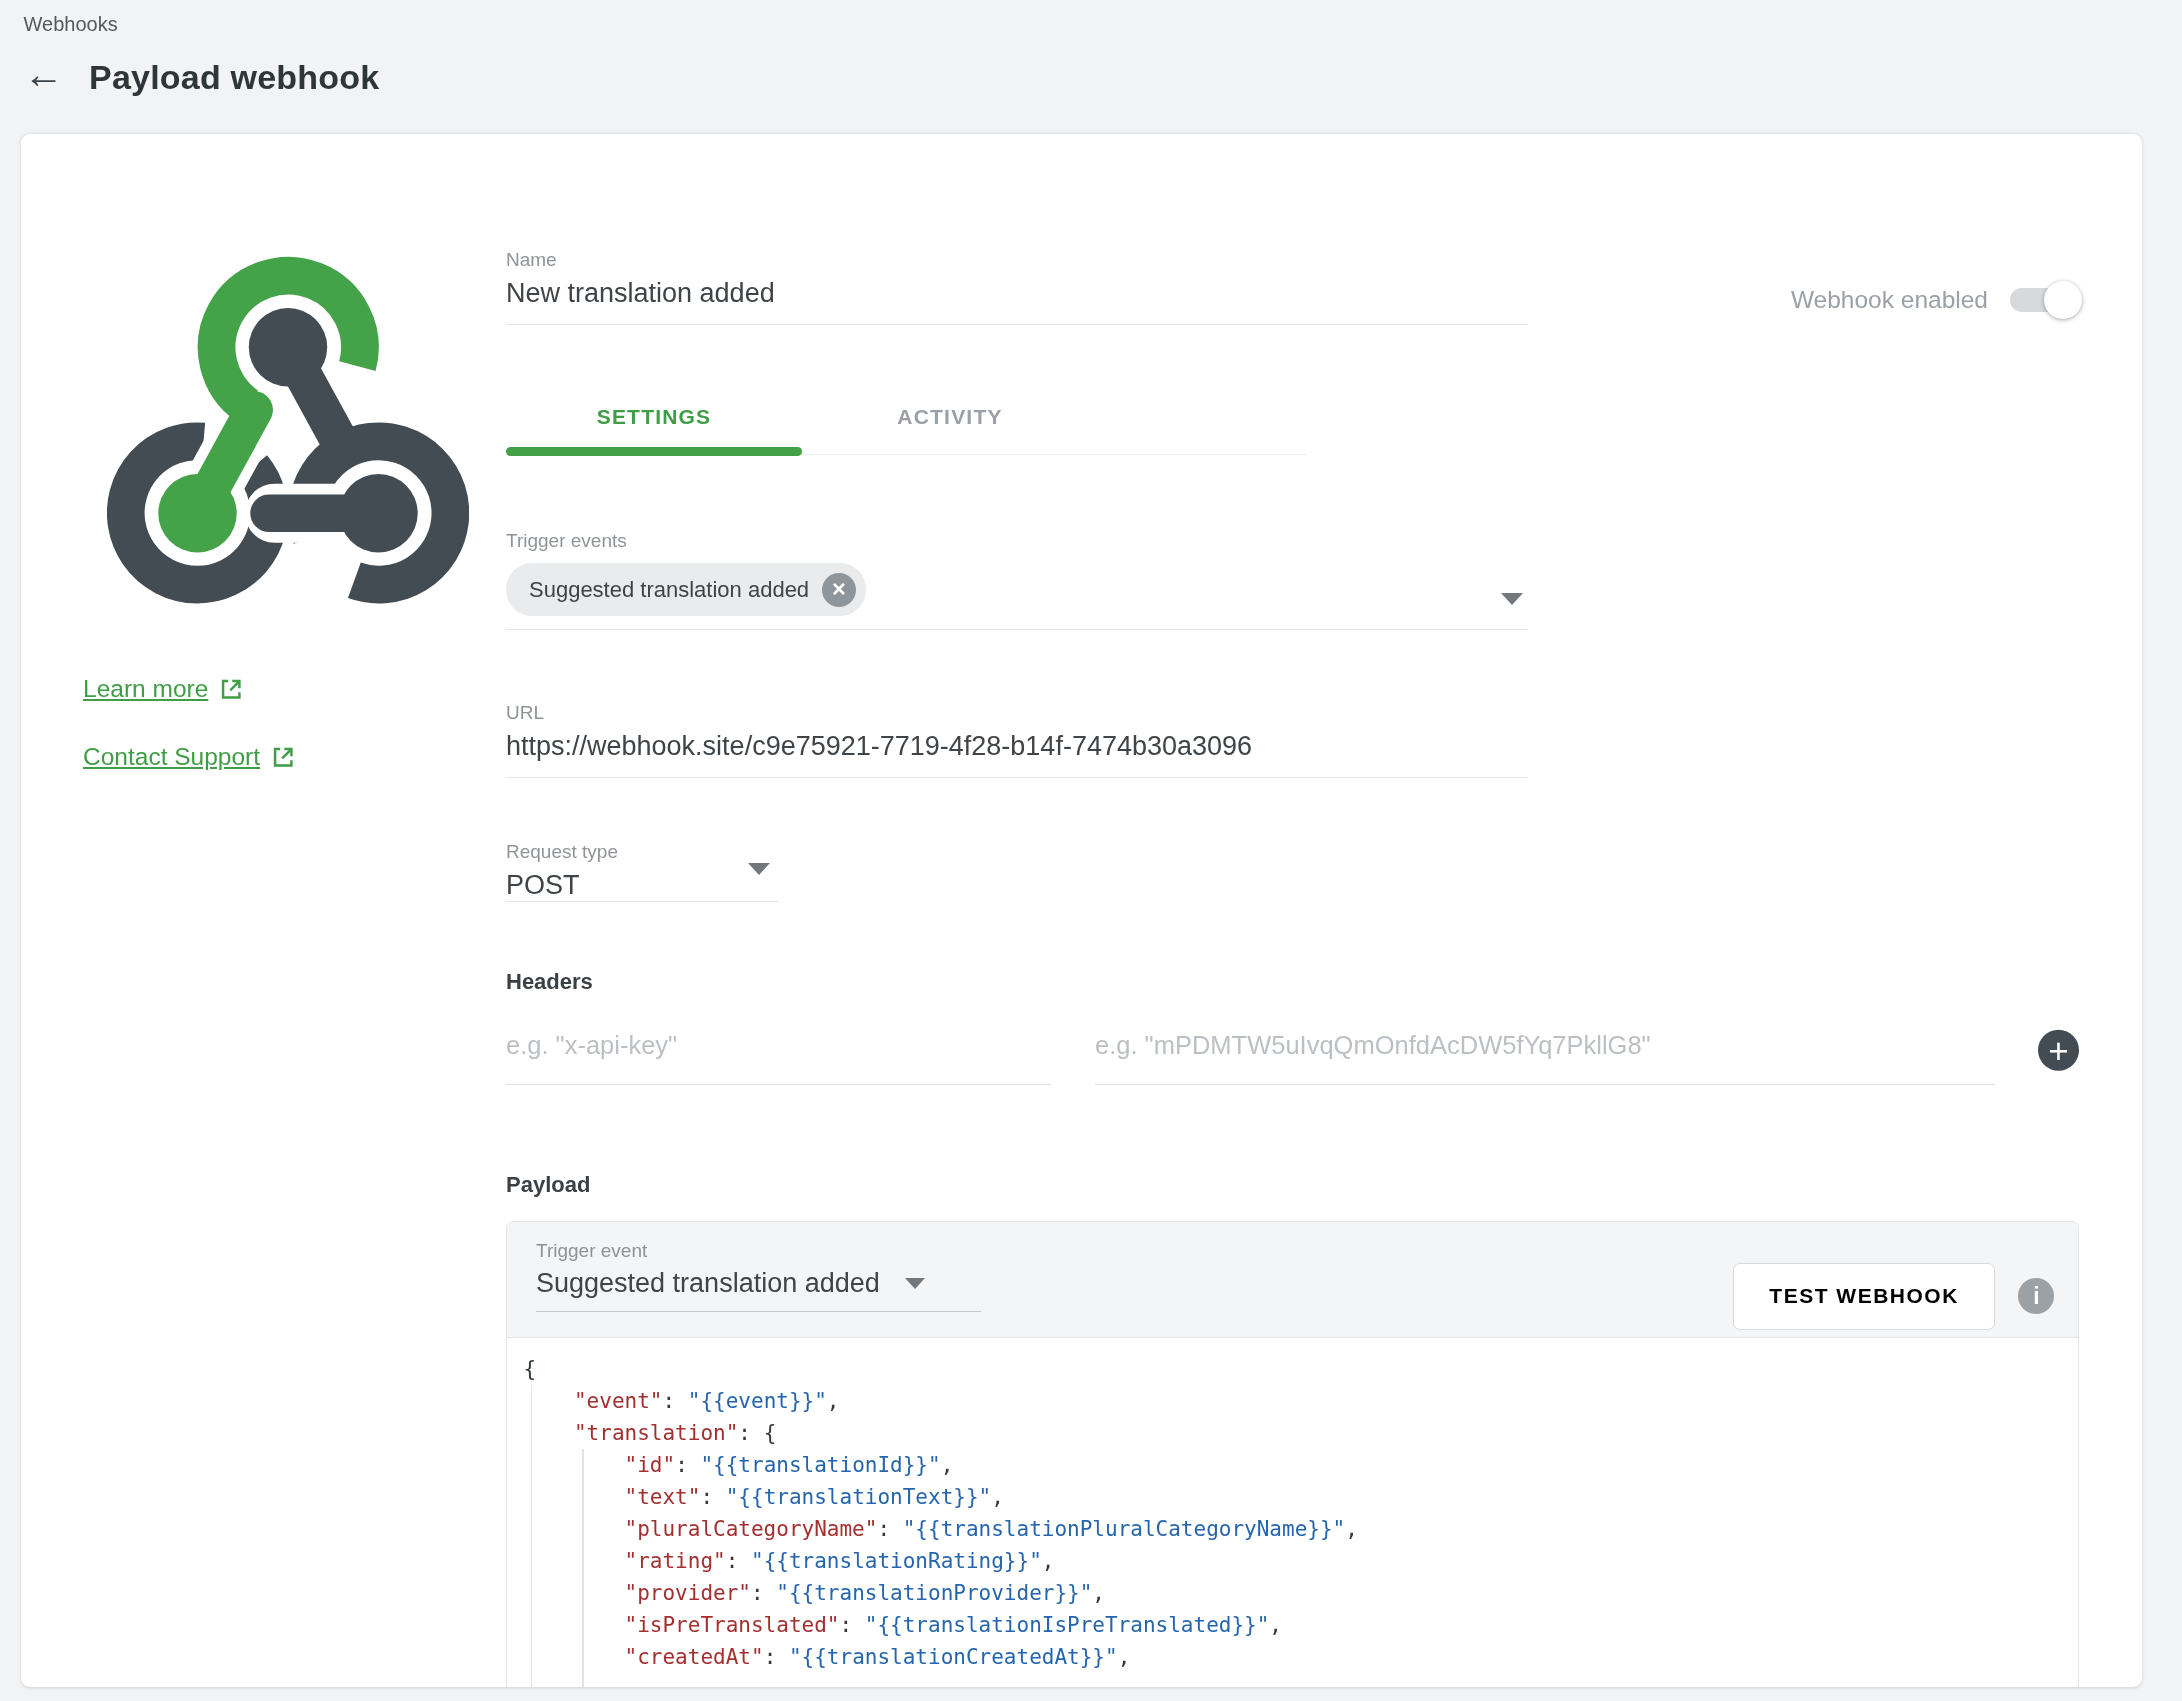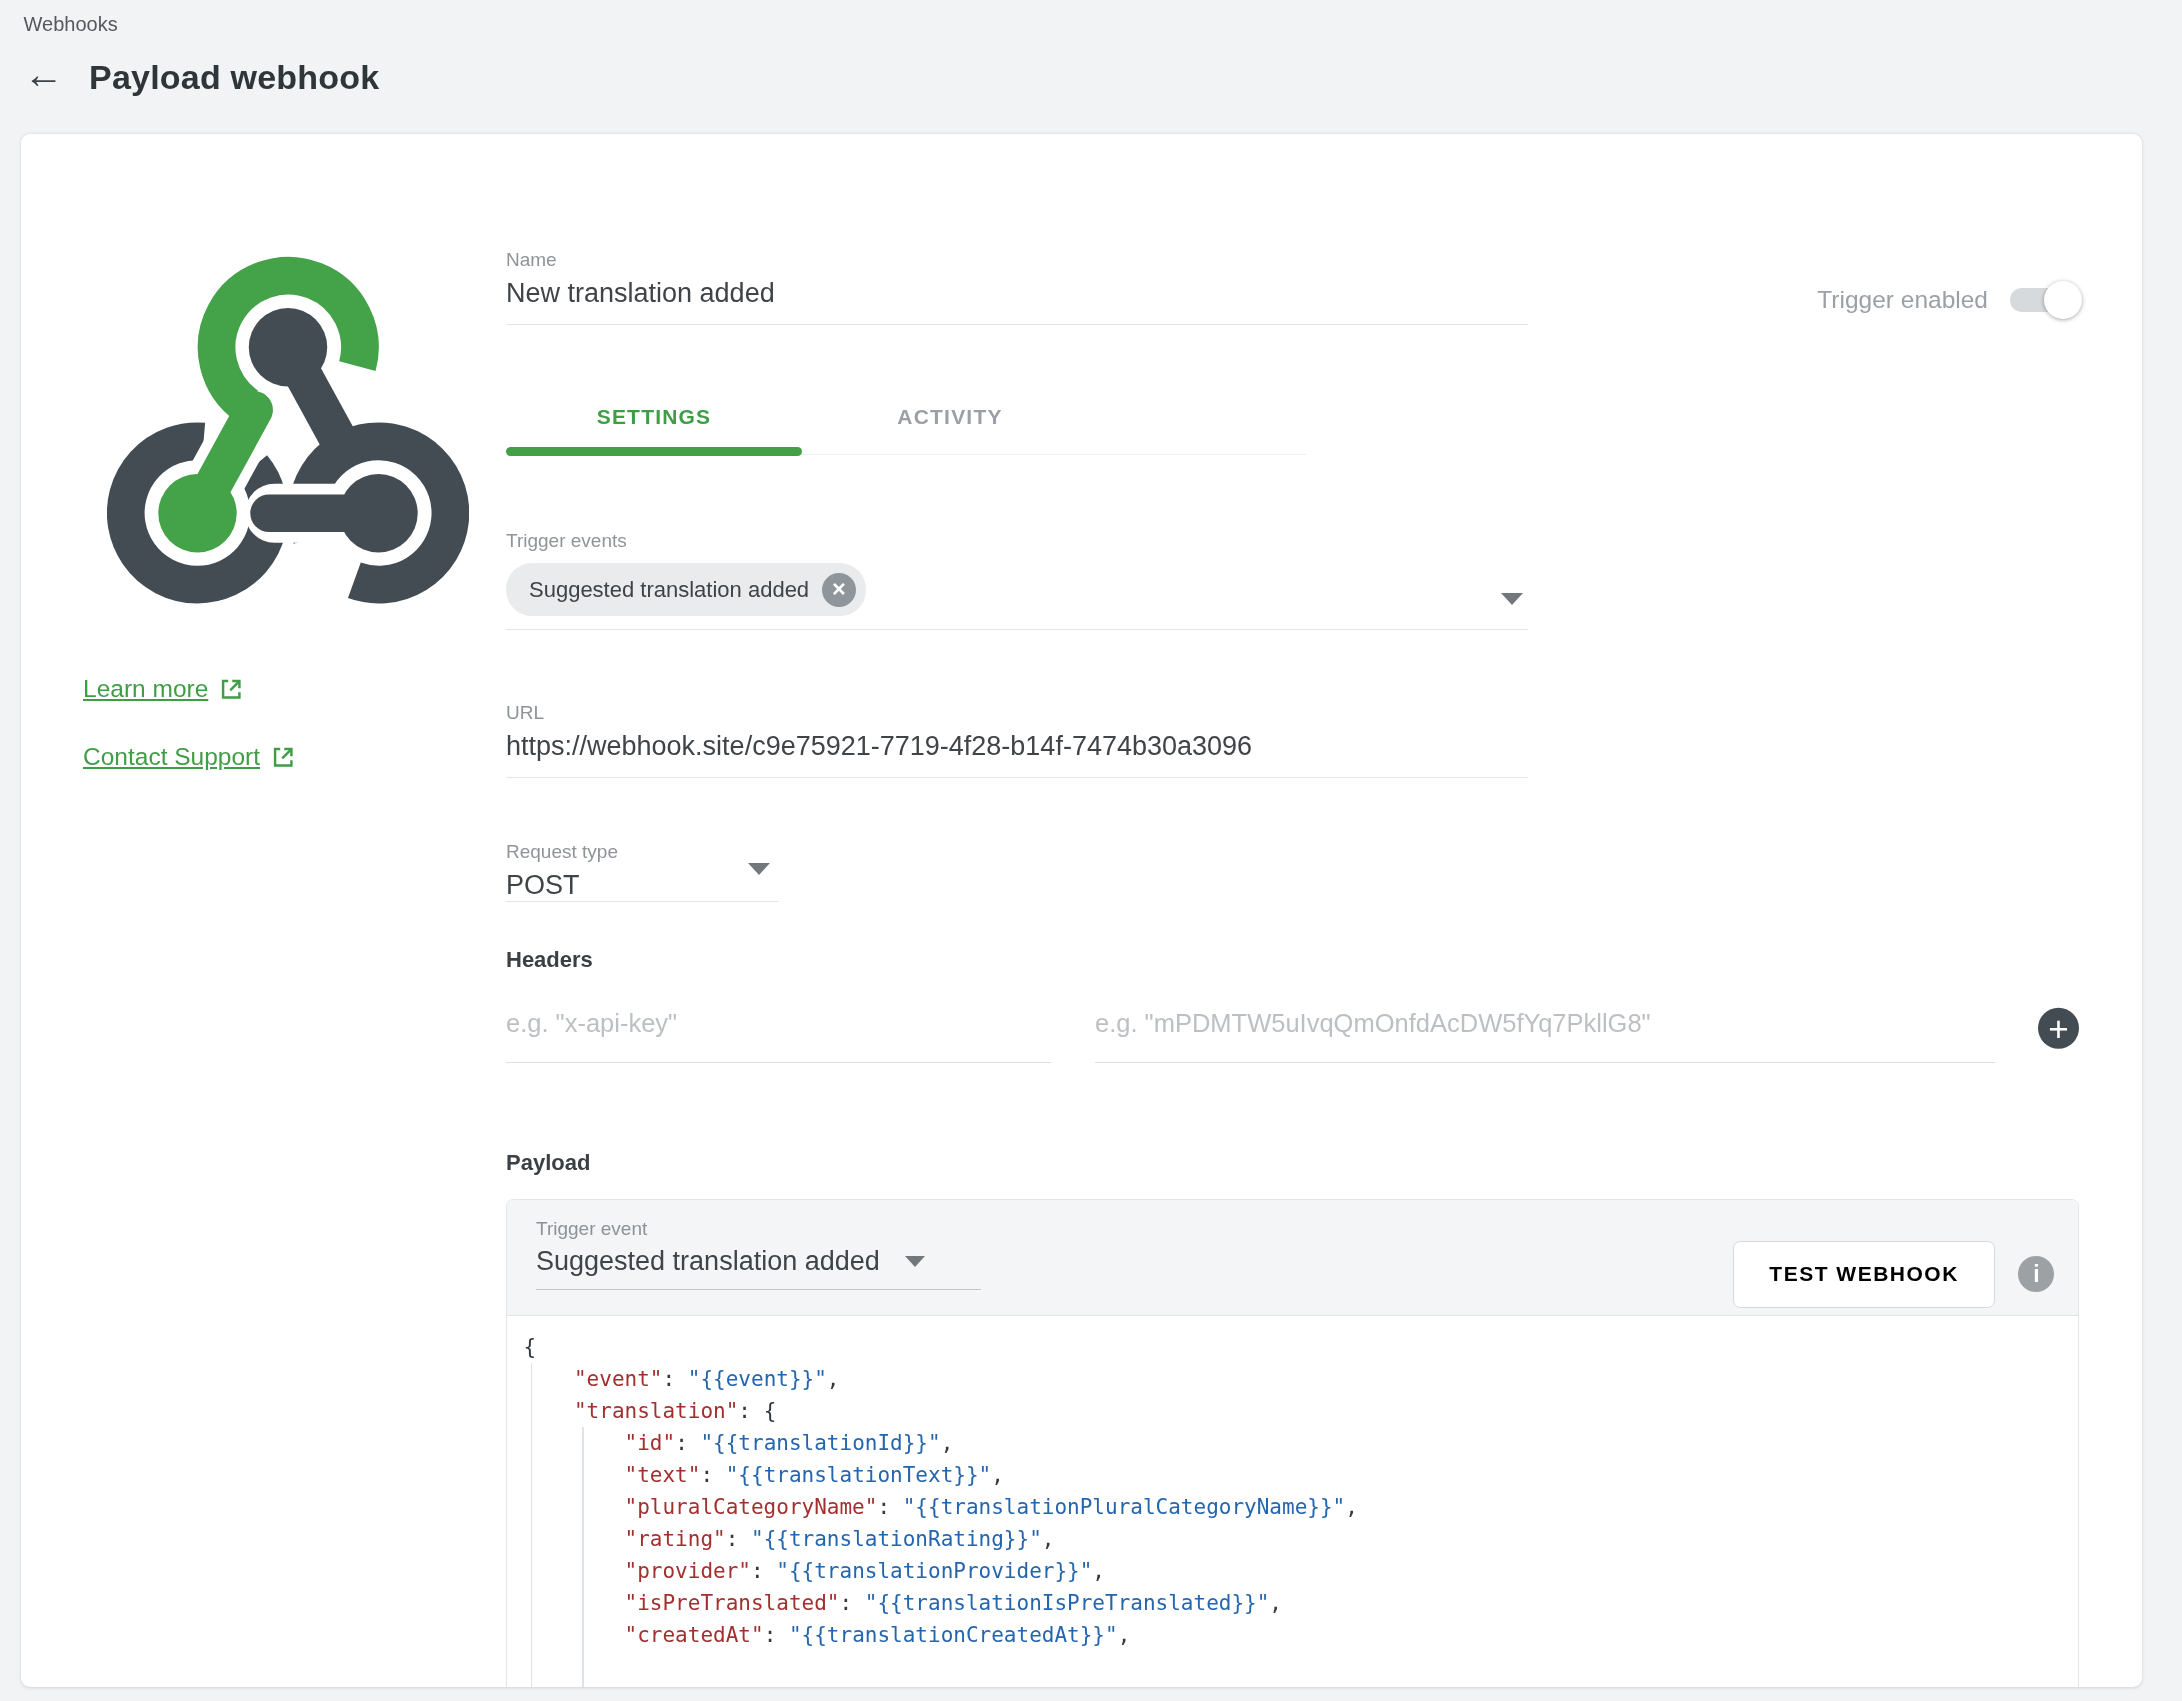--- a/index.html
+++ b/index.html
@@ -64,21 +64,21 @@
 
   .url-block { margin-top:72px; }
   .types-row { margin-top:63px; display:flex; width:1022px; }
   .sel-field { position:relative; }
   .sel-field .arr { position:absolute; right:9px; bottom:27px; cursor:pointer; }
   .req-field { width:273px; margin-right:29px; }
   .con-field { flex:1; }
   .sel-value { font-size:27px; color:#3f4448; margin-top:7.3px; border-bottom:0.9px solid #e3e5e7; }
 
   
-  .headers-block { margin-top:45px; }
+  .headers-block { margin-top:67px; }
   .section-label { font-size:22px; font-weight:700; color:#3b4044; }
   .headers-row { display:flex; align-items:center; margin-top:36px; width:1573px; }
   .hdr-input { border:none; outline:none; background:transparent; font-family:"Liberation Sans", sans-serif;
                font-size:25.5px; color:#3f4448; padding:0 0 23.6px 0; border-bottom:0.9px solid #dcdfe1; }
   .hdr-input::placeholder { color:#bcc0c4; }
   .hdr-key { width:545px; }
   .hdr-val { width:900px; margin-left:44px; }
   .add-btn { margin-left:auto; width:41px; height:41px; border-radius:50%; background:#434c53; color:#fff;
              border:none; font-size:35px; line-height:37px; text-align:center; cursor:pointer; transform:translateY(-7.3px); }
 
@@ -159,21 +159,21 @@
   </div>
 
   <div class="main-col">
 
     <div class="row1">
       <div class="field">
         <div class="f-label">Name</div>
         <input class="text-input" type="text" value="New translation added" style="">
       </div>
       <div class="toggle-wrap">
-        <span class="toggle-label">Trigger enabled</span>
+        <span class="toggle-label">Webhook enabled</span>
         <div class="toggle">
           <div class="toggle-track"></div>
           <div class="toggle-thumb"></div>
         </div>
       </div>
     </div>
 
     <div class="tabbar">
       <div class="tabs">
         <div class="tab active">SETTINGS</div>

